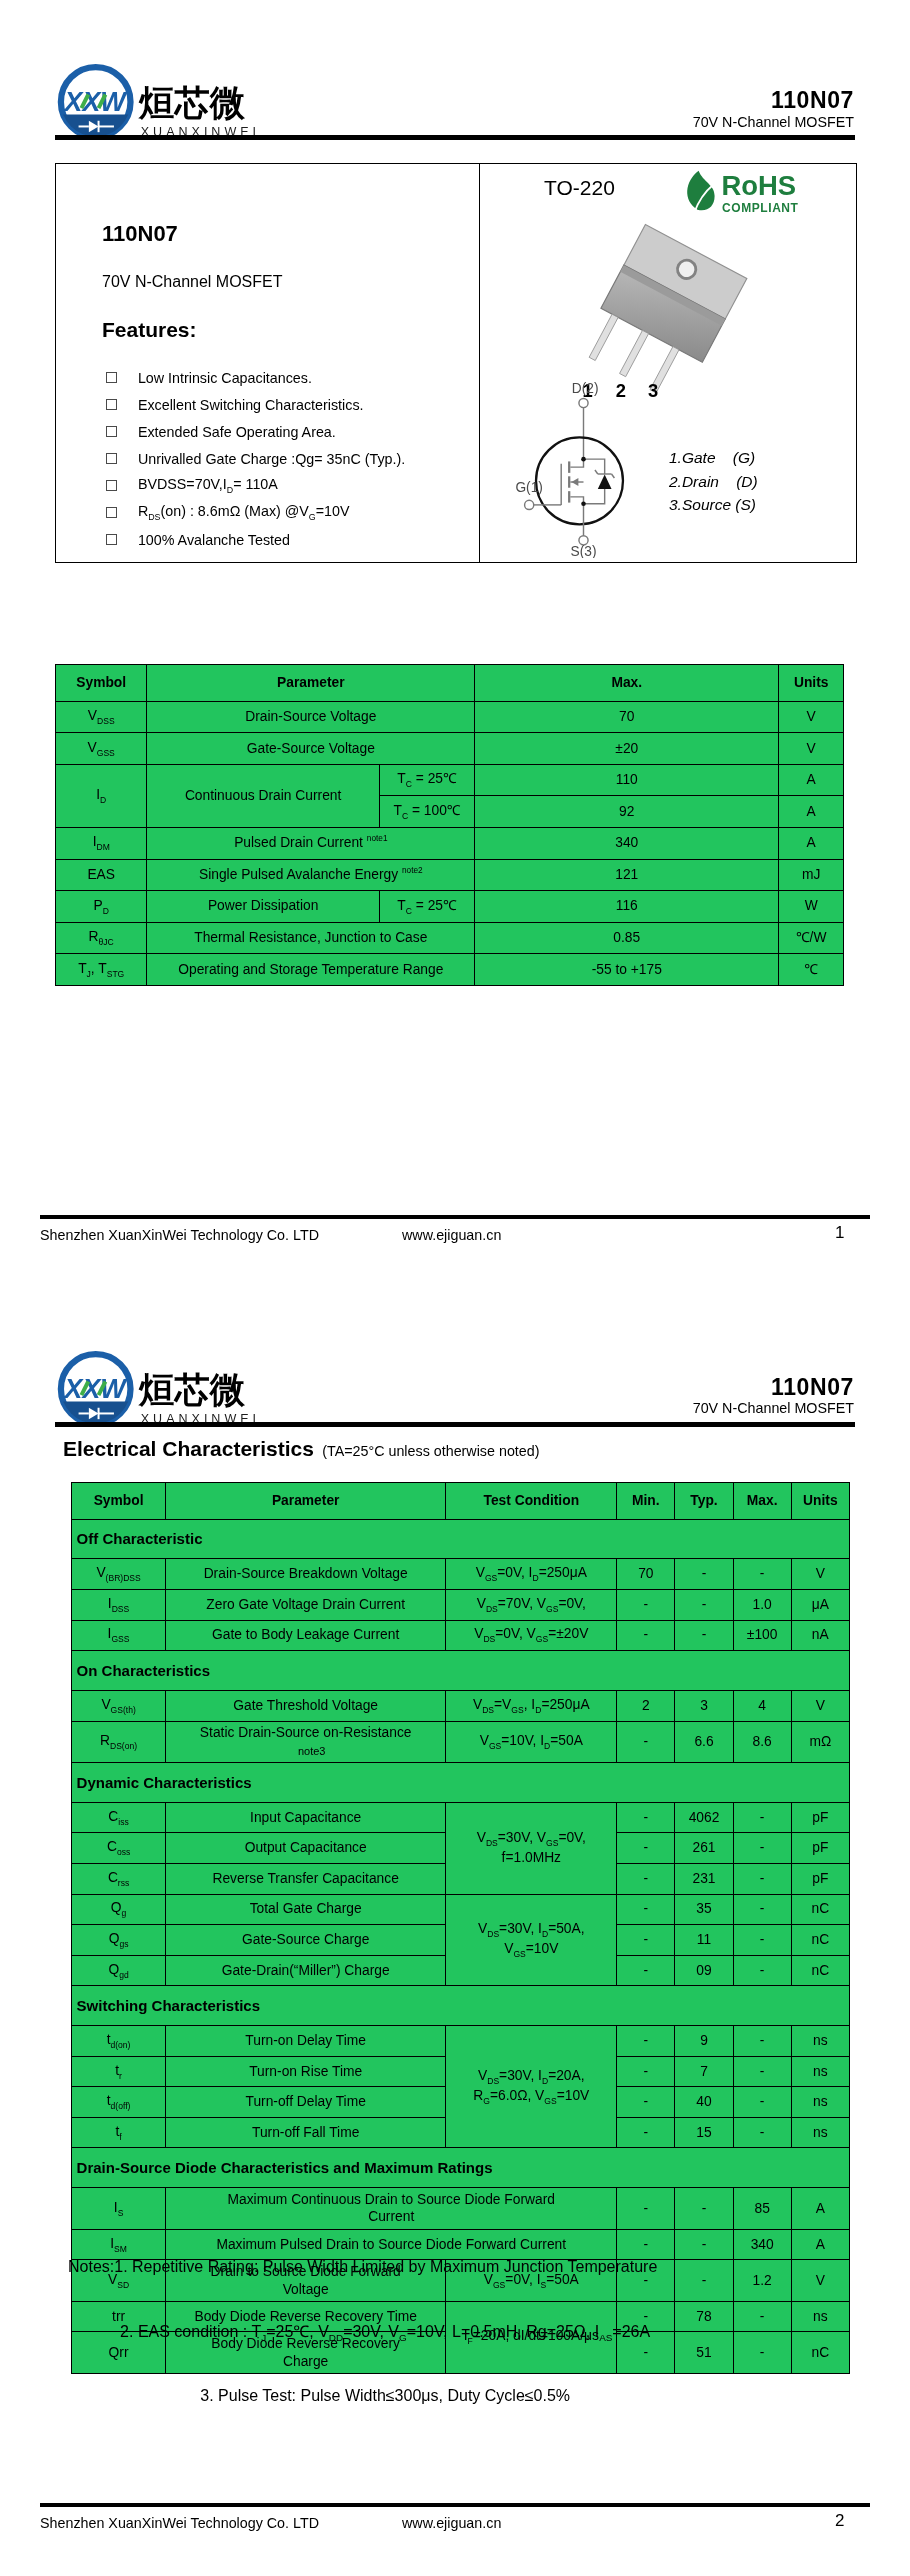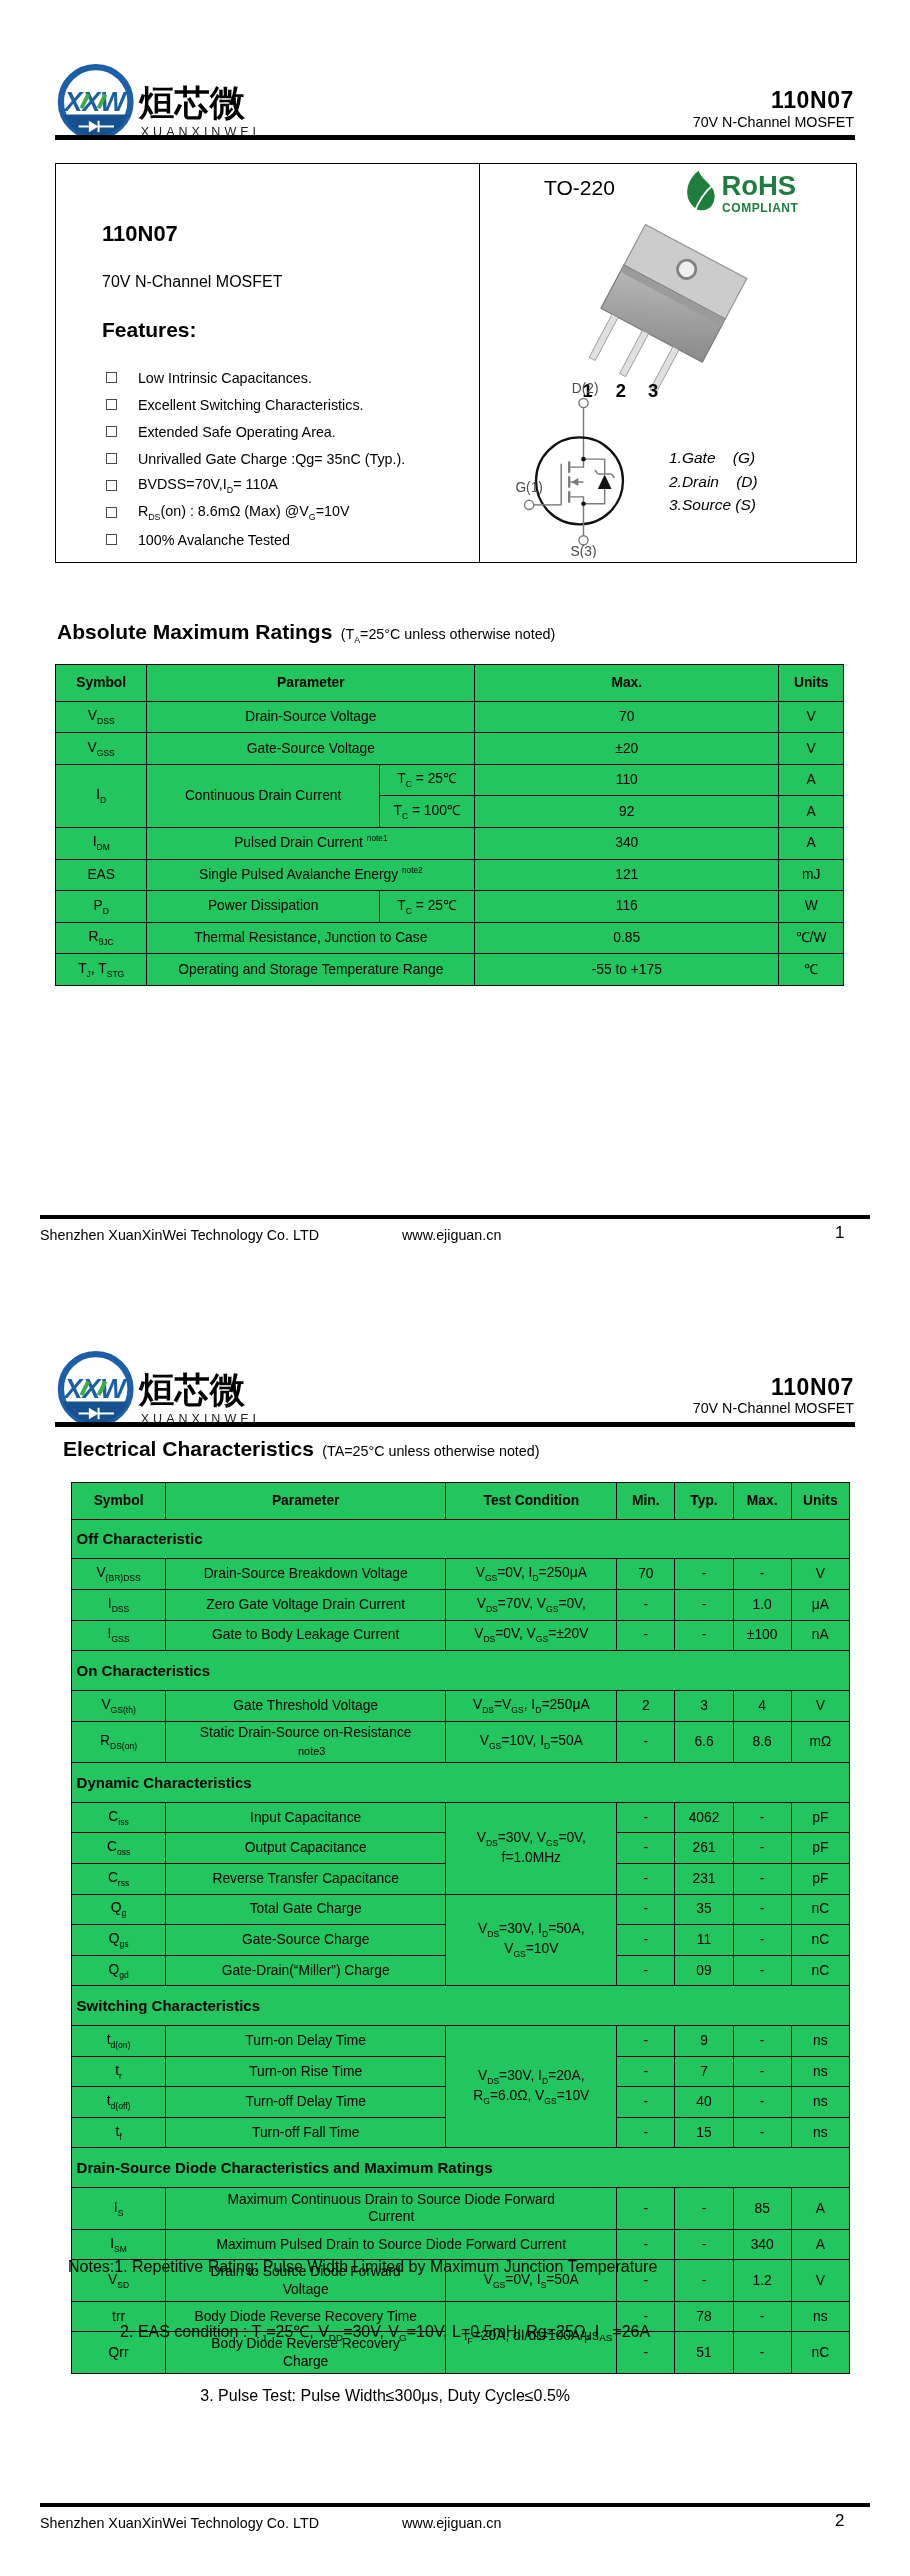--- a/index.html
+++ b/index.html
@@ -170,24 +170,20 @@
       <text x="125" y="303" text-anchor="middle" font-size="24" fill="#4a4a4a">S(3)</text>
     </svg>
 
     <div class="abs" style="left:613px;top:282px;" id="pin-legend">
         <div class="legend-line">1.Gate    (G)</div>
         <div class="legend-line">2.Drain    (D)</div>
         <div class="legend-line">3.Source (S)</div>
       </div>
   </div>
 
-  <div class="abs" style="left:57px;top:620px;">
-    <span class="sec-title">Absolute Maximum Ratings</span>
-    <span class="sec-note">(T<sub>A</sub>=25°C unless otherwise noted)</span>
-  </div>
 
   <table class="abs dtable abs-table" style="left:55px;top:664px;width:789px;">
     <colgroup>
       <col style="width:11.6%">
         <col style="width:29.5%">
         <col style="width:12.1%">
       <col style="width:38.6%">
         <col style="width:8.2%">
     </colgroup>
     <thead>

